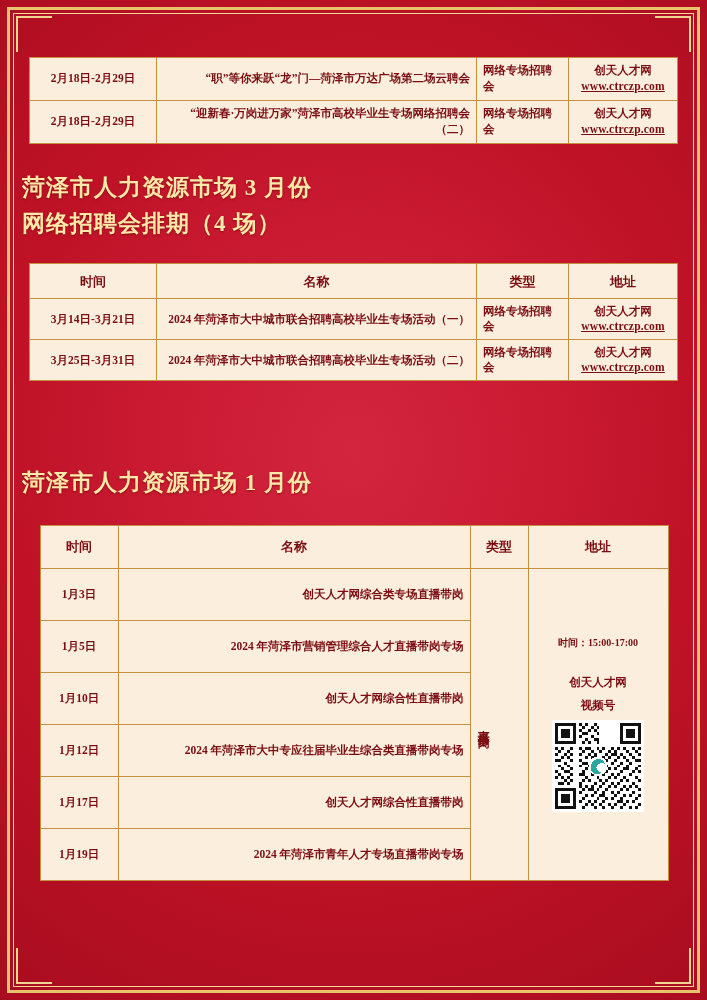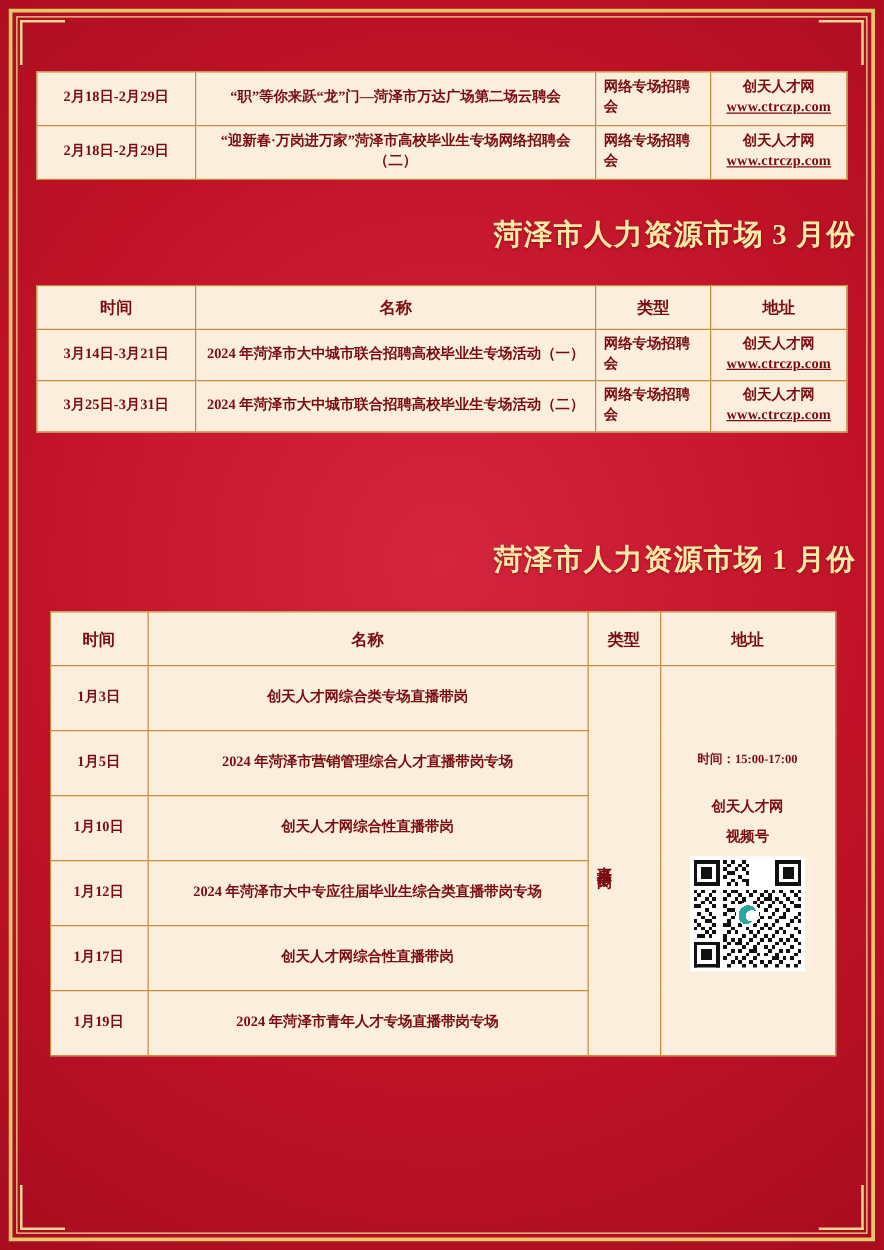--- a/index.html
+++ b/index.html
@@ -59,21 +59,21 @@
     background: #fbeedd;
   }
   table.sched td, table.sched th {
     border: 1px solid #c2903f;
     padding: 4px 6px;
     vertical-align: middle;
     font-weight: bold;
     line-height: 1.35;
   }
   .c-time  { text-align: center; }
-  .c-name  { text-align: center; }
+  .c-name  { text-align: right; }
   .c-type  { text-align: left; }
   .c-addr  { text-align: center; }
   .url {
     font-family: "Liberation Serif", serif;
     letter-spacing: 0.2px;
     text-decoration: underline;
   }
 
   
   .top-table {
@@ -83,21 +83,21 @@
     padding-left: 20px;
   }
   .top-table col.t1 { width: 127px; }
   .top-table col.t2 { width: 320px; }
   .top-table col.t3 { width: 92px; }
   .top-table col.t4 { width: 109px; }
   .top-table td { height: 34px; }
 
   
   .heading {
-    text-align: right;
+    text-align: left;
     color: #ffe9a8;
     font-size: 23px;
     font-weight: bold;
     letter-spacing: 1px;
     text-shadow: 0 1px 2px rgba(90,0,0,0.55);
     line-height: 1.55;
   }
   .heading.mar1 { margin-top: 26px; }
   .heading.mar2 { margin-top: 84px; }
 
@@ -198,20 +198,21 @@
           <td class="c-type">网络专场招聘会</td>
           <td class="c-addr">
             <div>创天人才网</div>
             <div class="url">www.ctrczp.com</div>
           </td>
         </tr>
       </tbody>
     </table>
 
     <div class="heading mar1">菏泽市人力资源市场 3 月份</div>
+    <div class="heading">网络招聘会排期（4 场）</div>
 
     <table class="sched mar-table">
       <colgroup>
           <col class="m1">
           <col class="m2">
           <col class="m3">
           <col class="m4">
         </colgroup>
       <thead>
         <tr>

